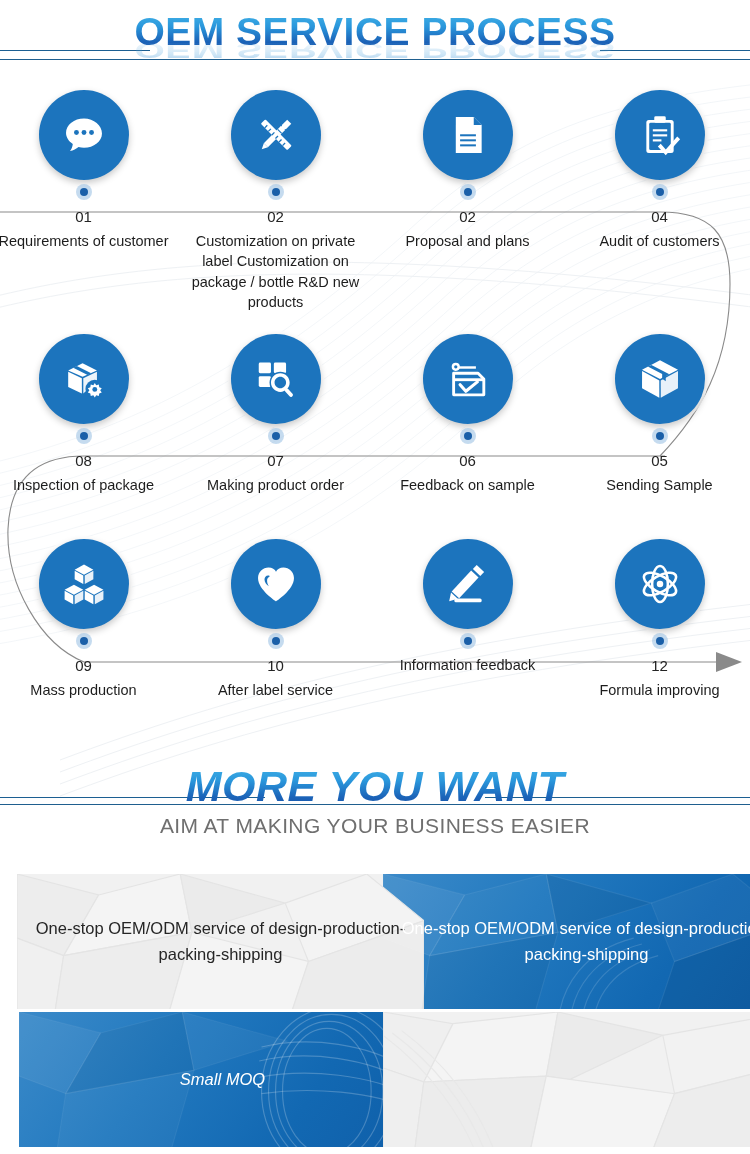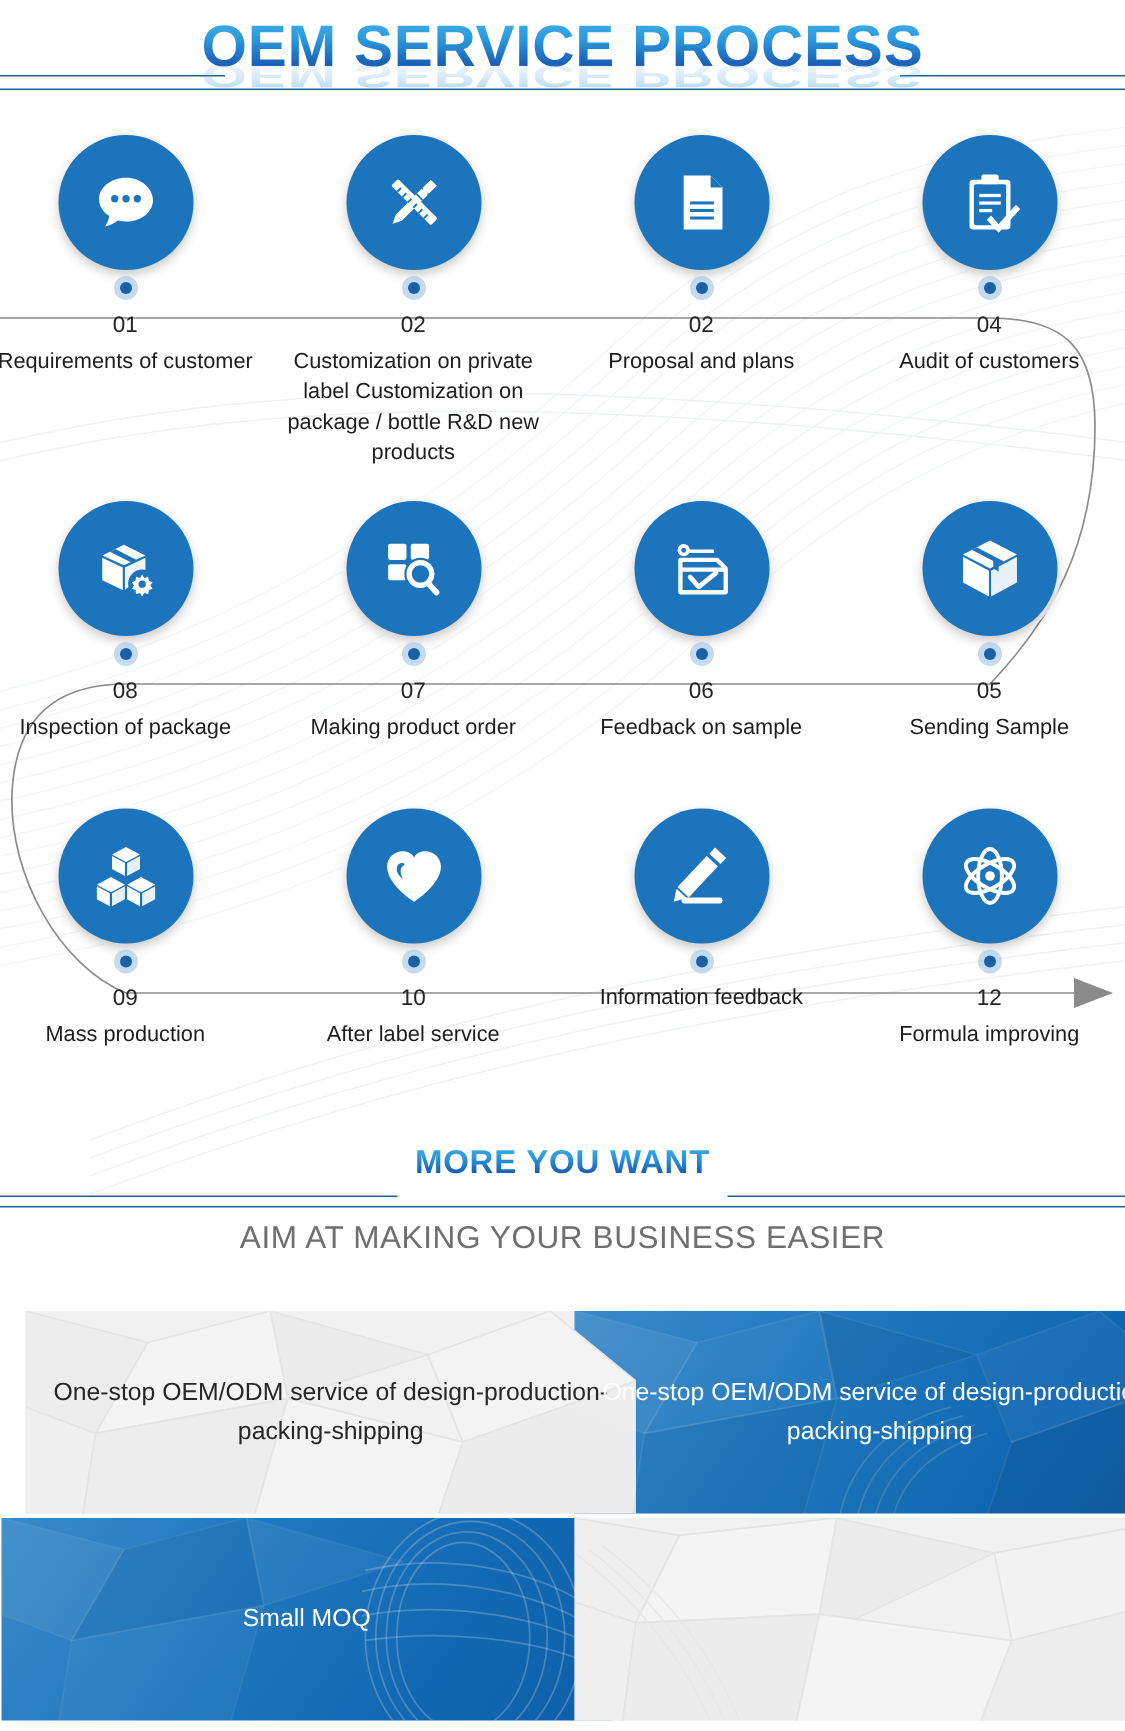--- a/index.html
+++ b/index.html
@@ -39,21 +39,21 @@
     position:absolute; top:56px; left:0; width:750px; text-align:center;
     font-size:39px; font-weight:bold; letter-spacing:0.5px;
     transform:scaleY(-0.55); transform-origin:top center;
     background:linear-gradient(0deg, rgba(120,190,235,0) 0%, rgba(90,170,225,0.30) 70%, rgba(60,140,210,0.42) 100%);
     -webkit-background-clip:text; background-clip:text; color:transparent;
     -webkit-text-fill-color:transparent;
     white-space:nowrap; pointer-events:none;
   }
 
   #title-more { top:756px; height:78px; }
-  #title-more .big-title { font-size:22px; top:6px; }
+  #title-more .big-title { font-size:43px; top:6px;font-style:italic; }
   #title-more .title-rule-left  { left:0px; width:265px; }
   #title-more .title-rule-right { right:0px; width:265px; }
   #title-more .title-rule-wrap  { top:41px; }
   #title-more .title-underline-full { top:48px; }
   .subtitle {
     position:absolute; top:814px; left:0; width:750px; text-align:center;
     font-size:21px; color:#6f6f6f; letter-spacing:0.4px;
   }
 
   
@@ -107,21 +107,21 @@
     position:relative; z-index:2; text-align:center;
     font-size:16.5px; line-height:1.55; padding:0 18px;
   }
   .card.light { background:#f1f1f1; }
   .card.light .card-text { color:#262626; }
   .card.blue  { background:linear-gradient(125deg,#3b8ac9 0%, #2279bf 35%, #1268b2 70%, #0f5ea8 100%); }
   .card.blue .card-text { color:#ffffff; }
   .card-pattern { position:absolute; inset:0; z-index:1; }
   #card-1 { left:17px;  top:6px; }
   #card-2 { left:383px; top:6px; }
-  #card-3 { left:1px;  top:144px; }
+  #card-3 { left:19px;  top:144px;font-style:italic; }
   #card-4 { left:383px; top:144px; }
 </style>
 </head>
 <body>
 
 <div id="page">
 
   <svg class="bg-swoosh" viewBox="0 0 750 1154" preserveAspectRatio="none">
     <defs>
       <linearGradient id="swGrad" x1="0" y1="0" x2="1" y2="1">

